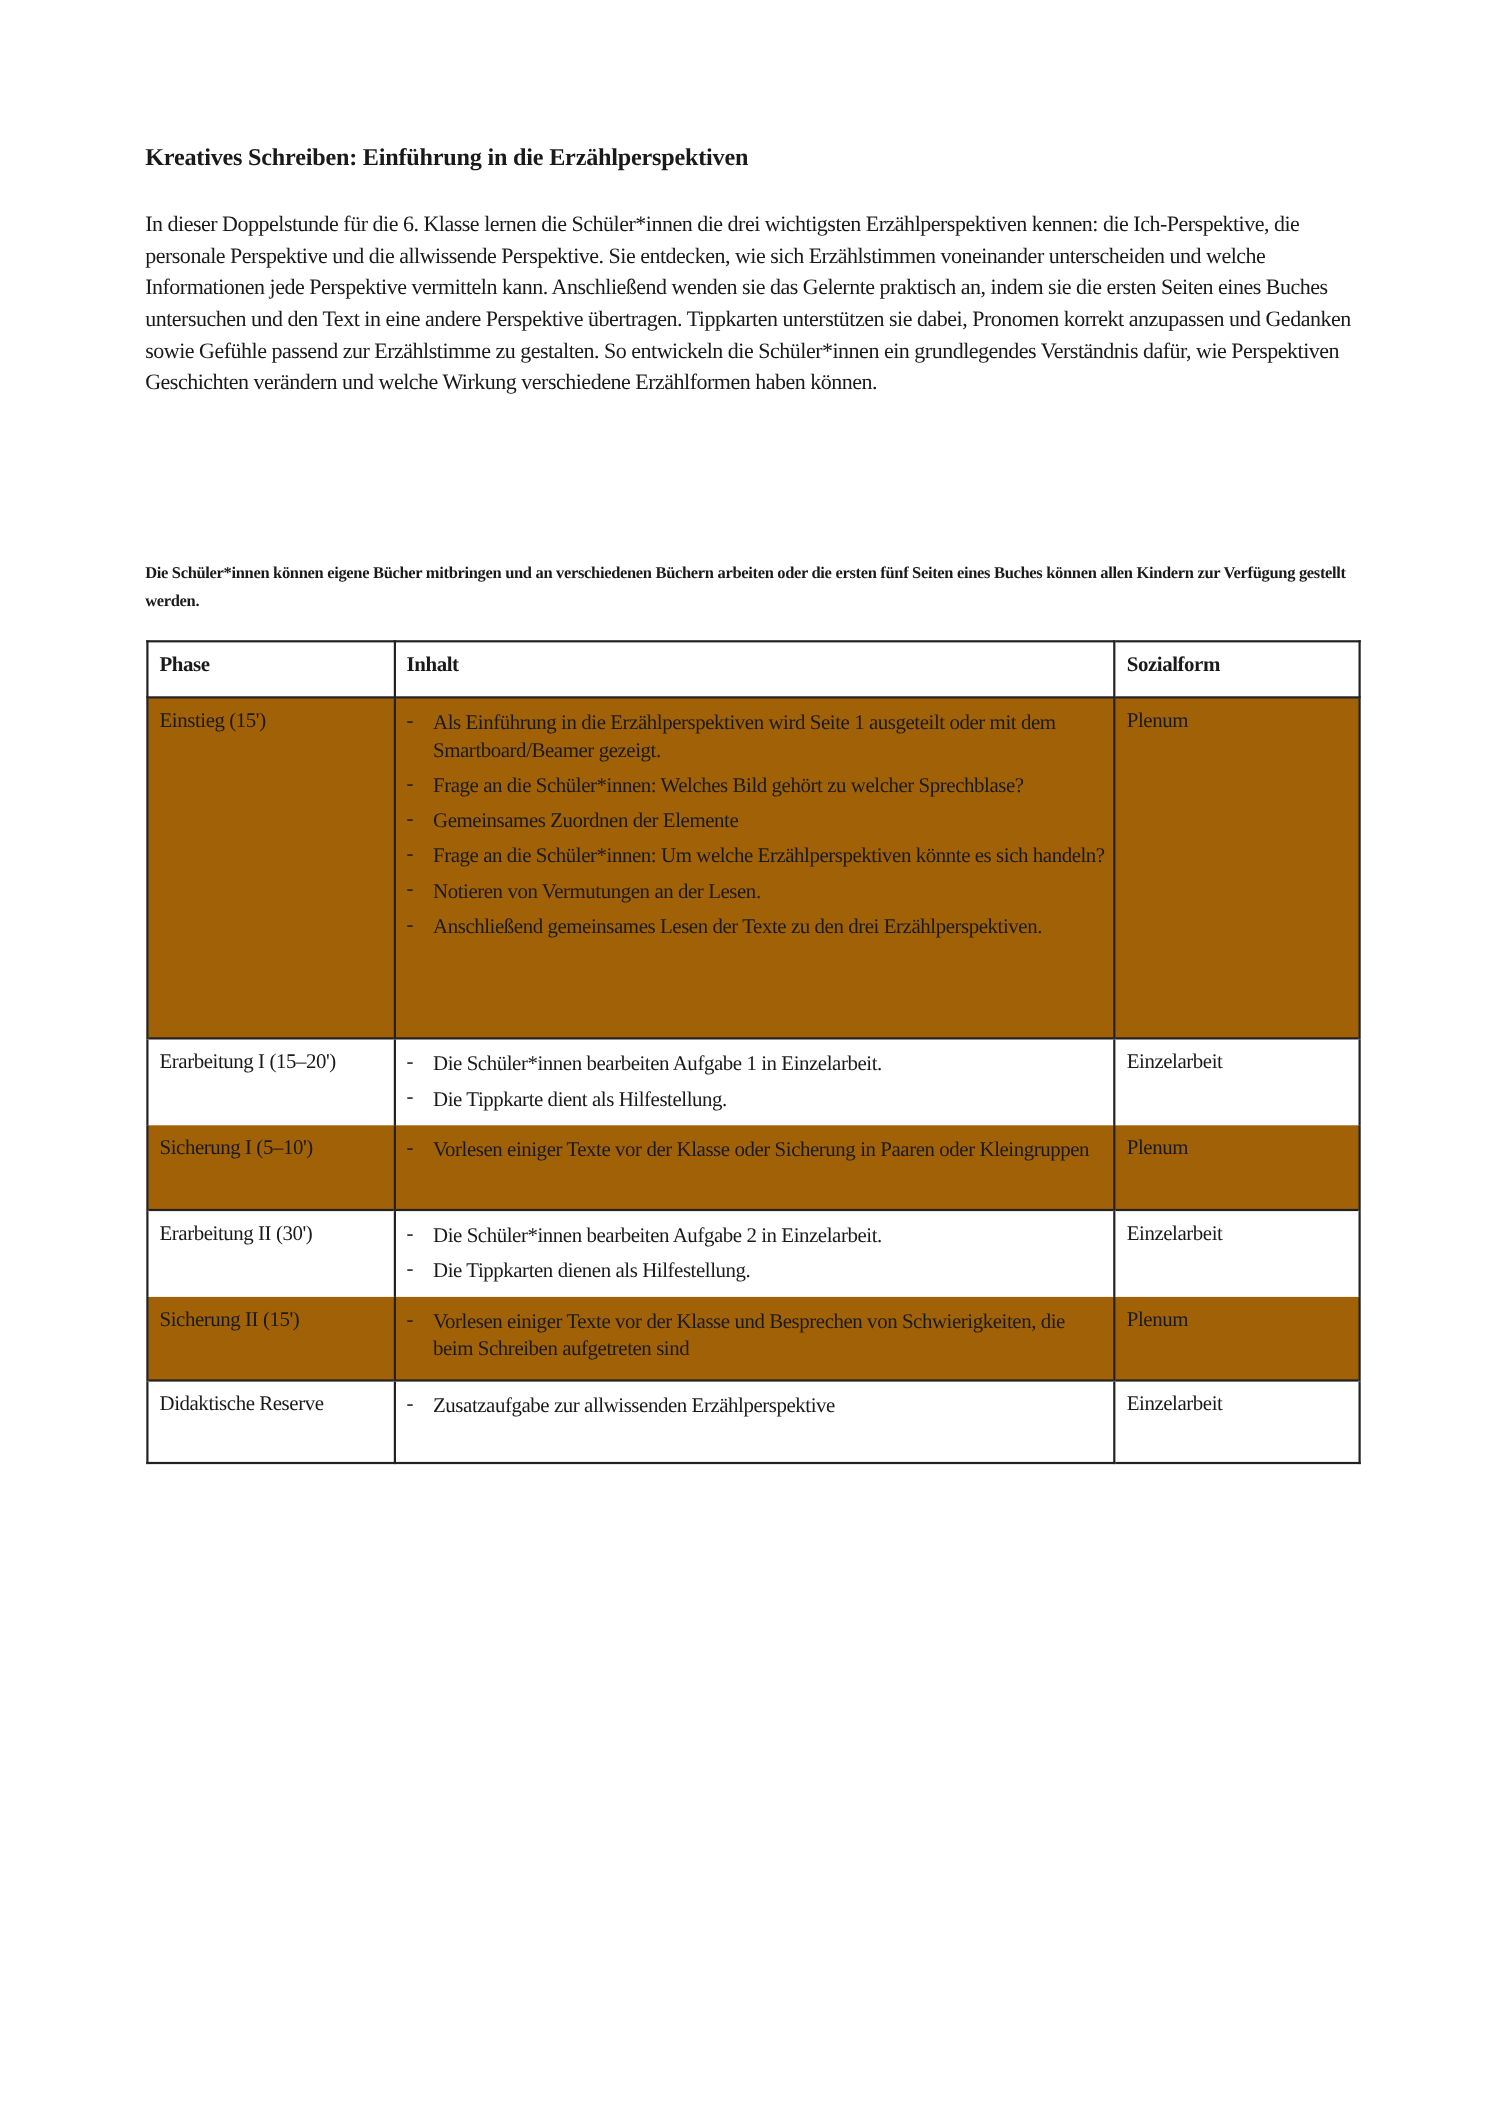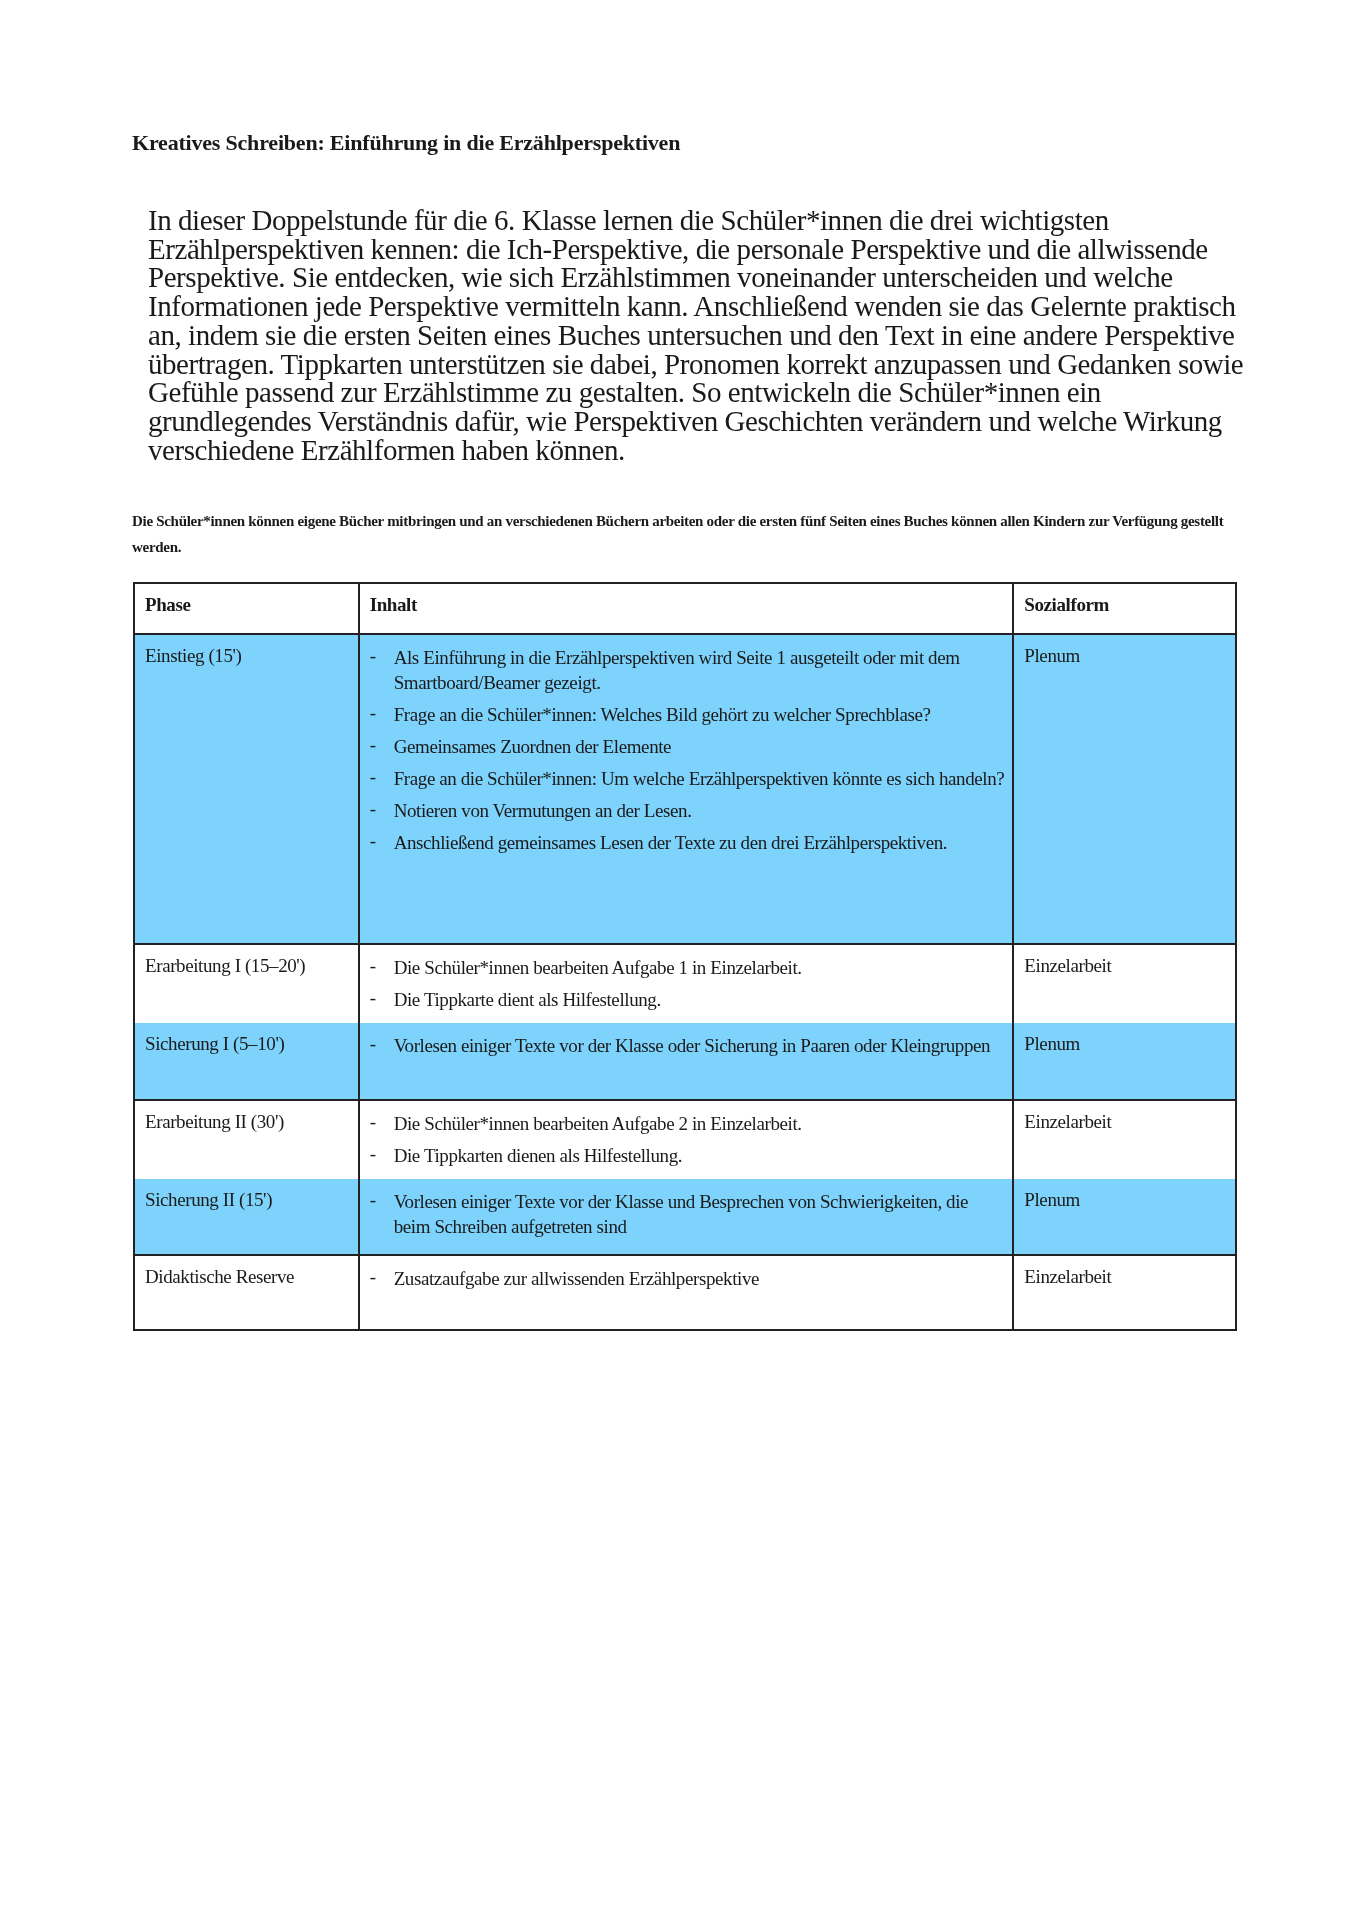--- a/index.html
+++ b/index.html
@@ -1,31 +1,31 @@
 <!DOCTYPE html>
 <html><head>
 <meta charset="utf-8">
 <style>
   html, body { margin:0; padding:0; background:#ffffff; }
   body { width:1357px; height:1920px; position:relative; overflow:hidden;
          font-family:"Liberation Serif","DejaVu Serif",serif; color:#1a1a1a; }
   .page { position:absolute; left:0; top:0; width:1357px; height:1704px; }
   .title { position:absolute; left:132px; top:130px; font-size:22px; font-weight:bold; letter-spacing:-0.2px; }
-  .intro { position:absolute; left:132px; top:190px; width:1115px; font-size:29px; line-height:28.7px; letter-spacing:-0.45px; margin:16px; }
+  .intro { position:absolute; left:132px; top:190px; width:1115px; font-size:20px; line-height:28.7px; letter-spacing:-0.45px; margin:0; }
   .materials { position:absolute; left:132px; top:456px; font-size:19px; font-weight:bold; letter-spacing:-0.3px; }
   .note { position:absolute; left:132px; top:508px; width:1110px; font-size:15px; font-weight:bold; line-height:26px; letter-spacing:-0.3px; }
   table.plan { position:absolute; left:133px; top:582px; width:1104px; border-collapse:collapse; font-size:19px; letter-spacing:-0.4px; }
   table.plan td, table.plan th { vertical-align:top; padding:0;margin-top:40px; }
   table.plan th { text-align:left; font-weight:bold; height:51px; padding:10px 0 0 10px; box-sizing:border-box;
                   border:2px solid #222; }
   .col-phase { width:225px; }
   .col-content { width:656px; }
   .col-social { width:223px; }
   tr.row td { border-left:2px solid #222; border-right:2px solid #222; padding:10px 8px 8px 10px; box-sizing:border-box; }
-  tr.row.shaded td { background:#7dd3fc; }
+  tr.row.shaded td { background:#a16207; }
   tr.row.lined td { border-top:2px solid #222; }
   tr.row.last td { border-bottom:2px solid #222; }
   ul.items { list-style:none; margin:0; padding:0; }
   ul.items li { position:relative; padding-left:24px; line-height:25px; margin-bottom:7px; }
   ul.items li .dash { position:absolute; left:0; top:-2px; }
   ul.items li:last-child { margin-bottom:0; }
 </style>
 </head>
 <body>
 

